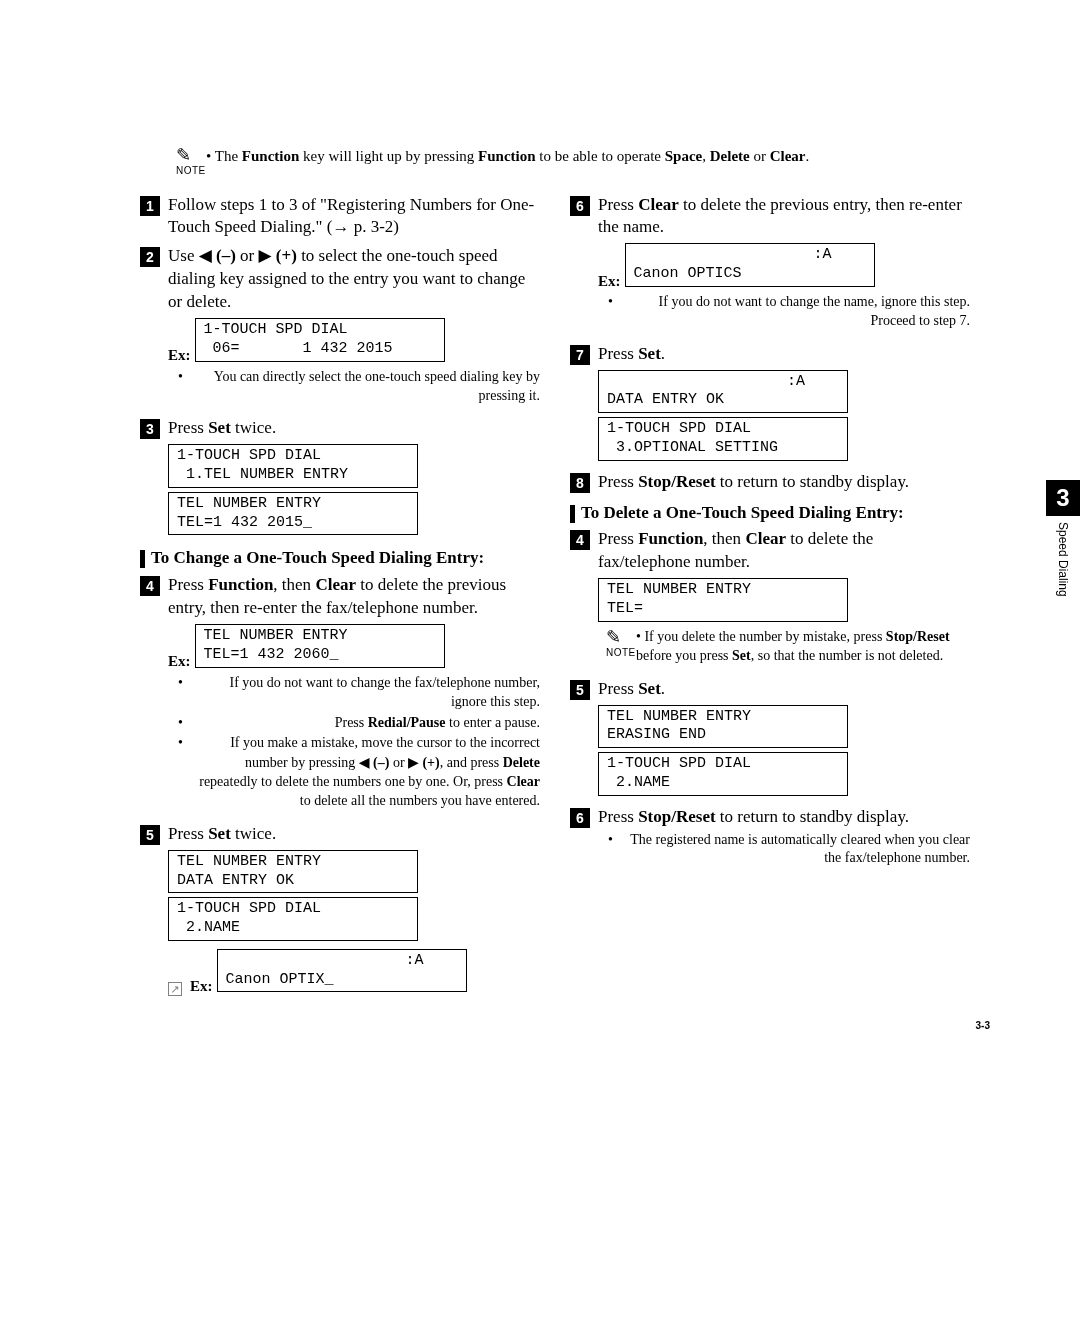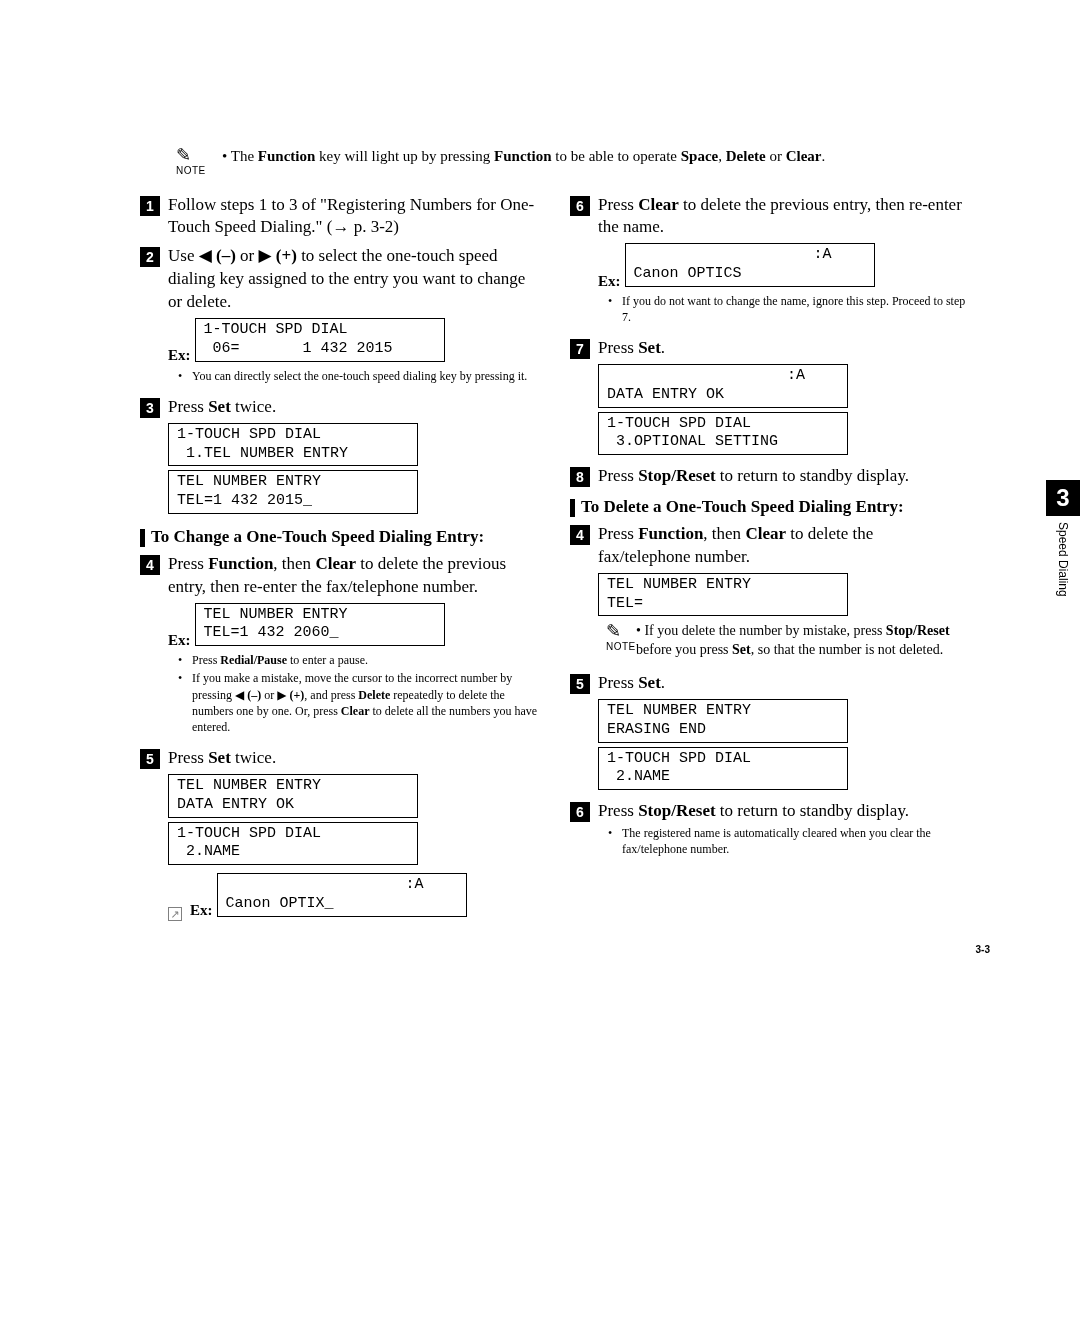--- a/index.html
+++ b/index.html
@@ -17,40 +17,40 @@
     padding: 140px 90px 60px 140px;
     position: relative;
   }
   .heading-row { display:flex; align-items:center; gap:10px; margin-bottom:6px;}
   .black-square { width:20px; height:20px; background:#000; }
   h1 { font-family: Arial, Helvetica, sans-serif; font-weight:900; font-size:25px; margin:0; letter-spacing:0.5px;}
   .note-block { display:flex; gap:8px; margin:6px 0 16px 36px; align-items:flex-start;}
   .note-icon { width:22px; }
   .note-icon .pencil { font-size:18px; line-height:1; }
   .note-label { font-size:10px; font-family:Arial,sans-serif; letter-spacing:0.5px; }
-  .note-text { font-size:15px;margin-left:16px; }
+  .note-text { font-size:15px; }
   .columns { display:flex; gap:30px; }
   .col { width:400px; }
   .step { display:flex; gap:8px; margin-bottom:6px; }
   .step-num { background:#000; color:#fff; font-family:Arial,sans-serif; font-weight:bold; width:20px; height:20px; font-size:14px; text-align:center; line-height:20px; flex-shrink:0; margin-top:2px;}
   .step-body { flex:1; }
   .lcd-box {
     border:1px solid #000;
     font-family: "Courier New", monospace;
     font-size:15px;
     padding:2px 8px;
     margin:4px 0;
     white-space:pre;
     line-height:1.25;
     display:block;
     width: 250px;
   }
   .ex-row { display:flex; align-items:flex-end; gap:4px; }
   .ex-label { font-size:15px;font-weight:bold; }
-  ul.sub { margin:2px 0 6px 0; padding-left:14px; list-style:none; font-size:12px;}
+  ul.sub { margin:2px 0 6px 0; padding-left:14px; list-style:none; font-size:14px;text-align:right;}
   ul.sub li { position:relative; padding-left:10px; margin-bottom:2px;}
   ul.sub li::before { content:"•"; position:absolute; left:-4px; }
   .sub-heading { display:flex; gap:6px; margin:8px 0 4px 0; font-weight:bold; font-size:17px;}
   .sub-heading .bar { width:5px; height:18px; background:#000; margin-top:3px; flex-shrink:0;}
   b { font-weight:bold; }
   .side-tab {
     position:absolute;
     right:0;
     top:480px;
     width:34px;
@@ -146,20 +146,21 @@
 
       <div class="step">
         <div class="step-num">4</div>
         <div class="step-body">Press <b>Function</b>, then <b>Clear</b> to delete the previous entry, then re-enter the fax/telephone number.
           <div class="ex-row">
             <span class="ex-label">Ex:</span>
             <span class="lcd-box">TEL NUMBER ENTRY
 TEL=1 432 2060_</span>
           </div>
           <ul class="sub">
+            <li>If you do not want to change the fax/telephone number, ignore this step.</li>
             <li>Press <b>Redial/Pause</b> to enter a pause.</li>
             <li>If you make a mistake, move the cursor to the incorrect number by pressing <span class="arrow">◀</span> <b>(–)</b> or <span class="arrow">▶</span> <b>(+)</b>, and press <b>Delete</b> repeatedly to delete the numbers one by one. Or, press <b>Clear</b> to delete all the numbers you have entered.</li>
           </ul>
         </div>
       </div>
 
       <div class="step">
         <div class="step-num">5</div>
         <div class="step-body">Press <b>Set</b> twice.
           <span class="lcd-box">TEL NUMBER ENTRY

